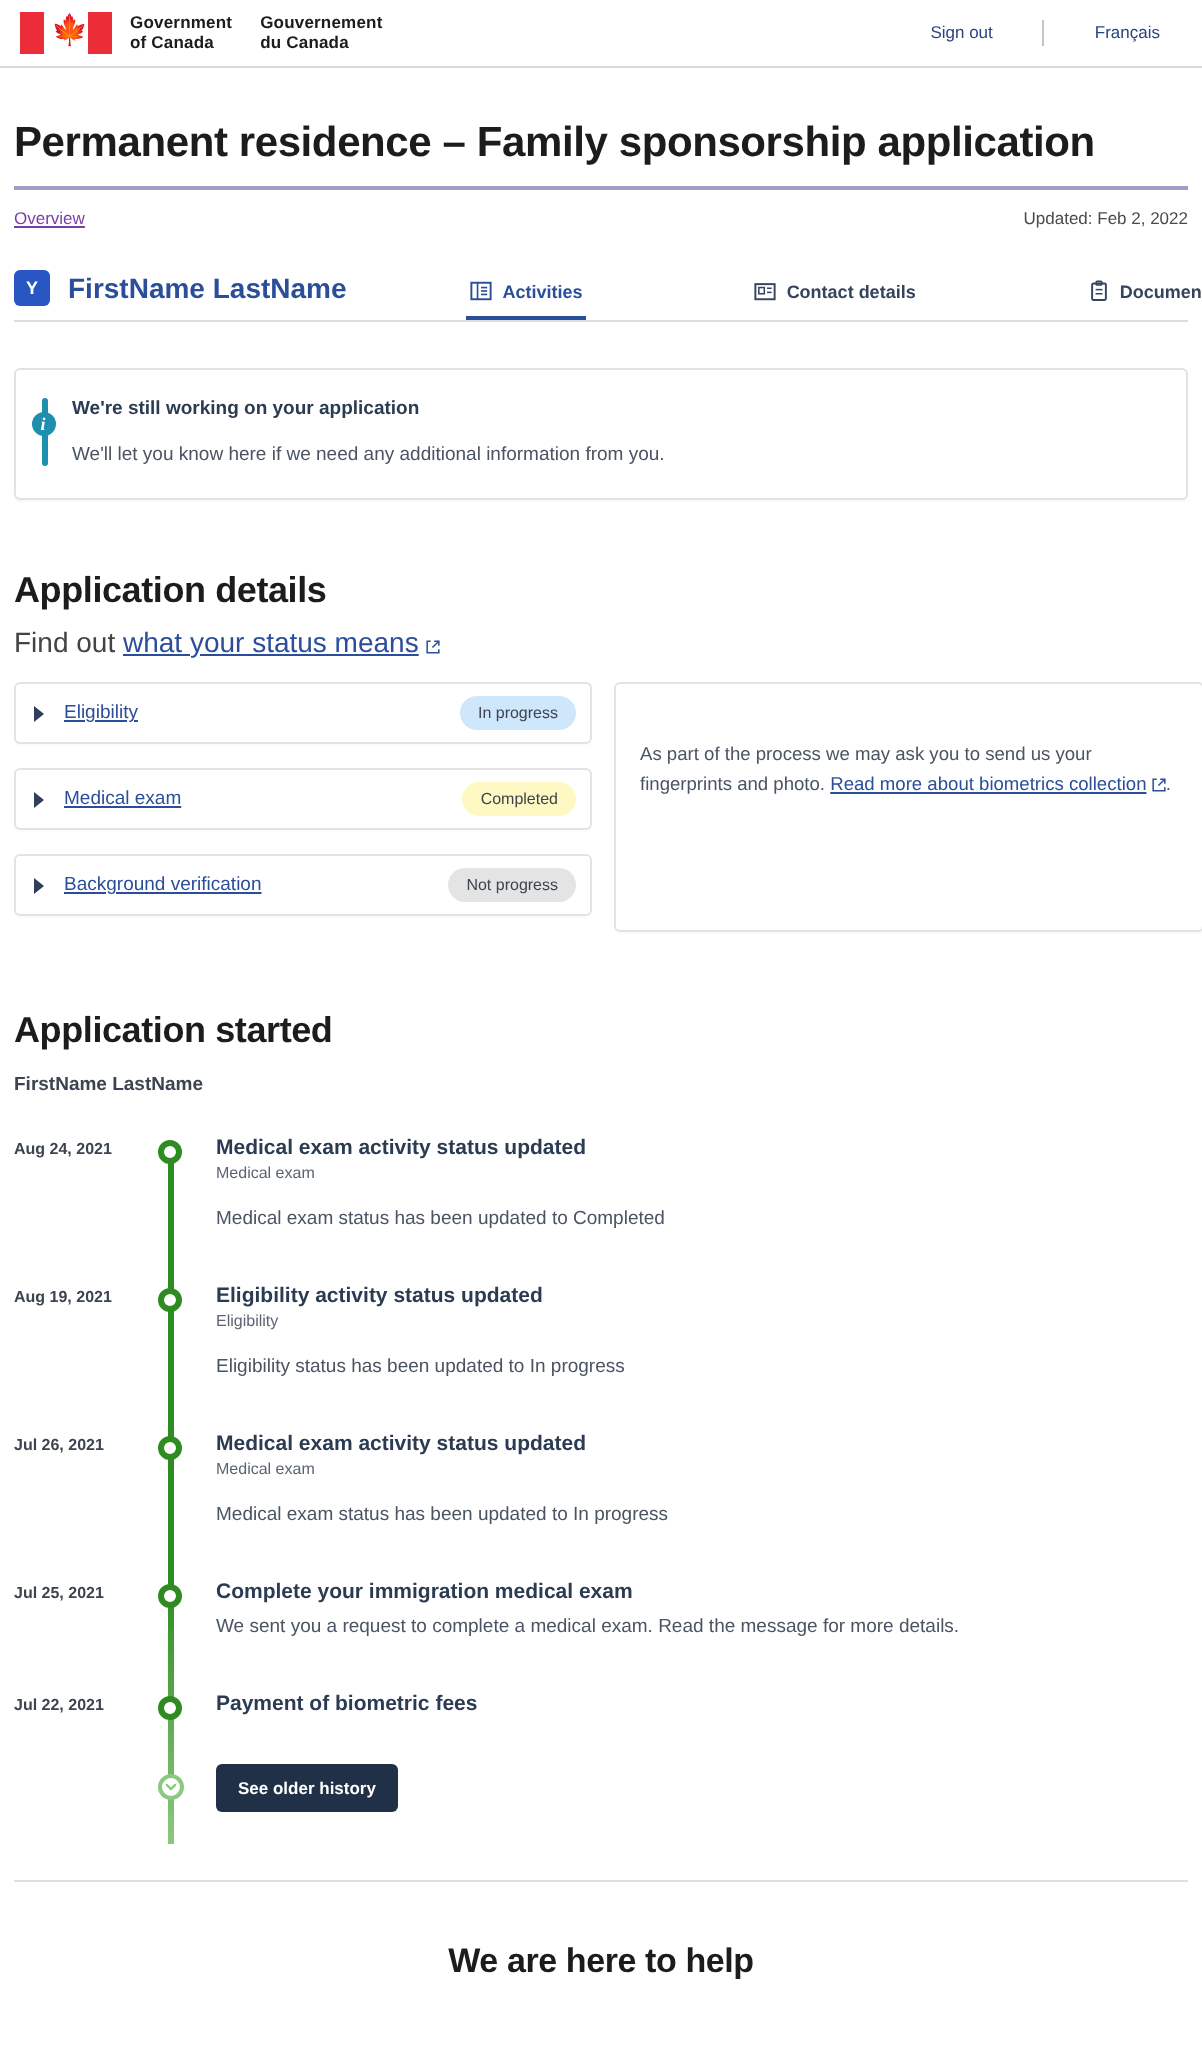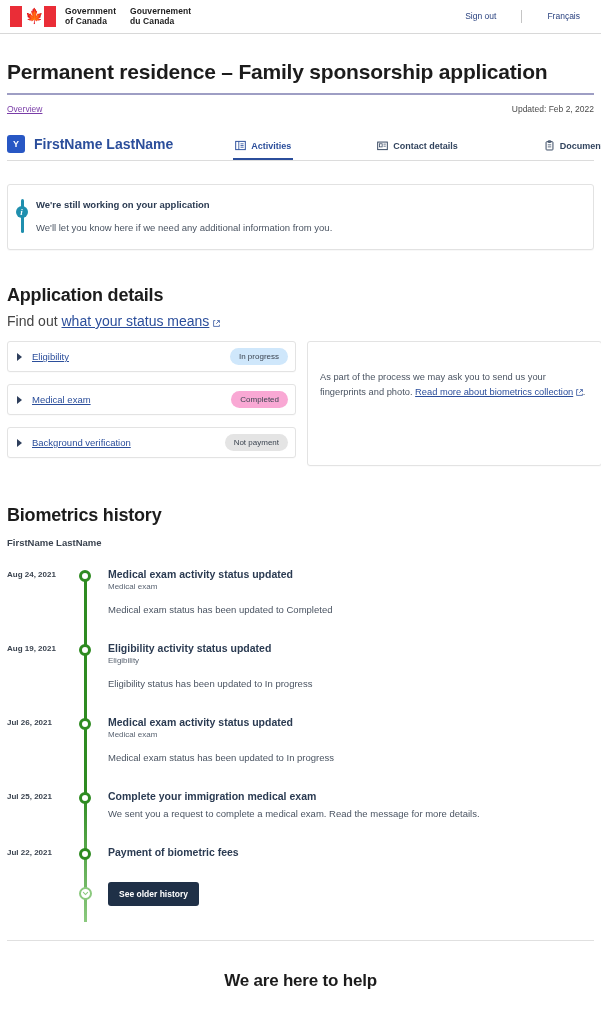--- a/index.html
+++ b/index.html
@@ -150,21 +150,21 @@
   }
   .badge {
     margin-left: auto;
     font-size: 8px;
     border-radius: 10px;
     padding: 4px 9px;
     white-space: nowrap;
     color: #3b4450;
   }
   .badge.progress  { background: #cfe7fb; }
-  .badge.completed { background: #f9a8d4; }
+  .badge.completed { background: #fef9c3; }
   .badge.notstarted{ background: #e4e4e4; }
   .badge.notreq    { background: #e4e4e4; }
 
   .bio-card {
     border: 1px solid #e3e3e3; border-radius: 3px; background: #fff;
     width: 295px; flex: 0 0 295px;
     min-height: 125px;
     padding: 11px 11px 14px 12px;
     box-shadow: 0 1px 1px rgba(0,0,0,.02);
   }
@@ -331,37 +331,37 @@
 
       <div class="detail-row">
         <span class="caret"></span>
         <span class="detail-label">Medical exam</span>
         <span class="badge completed">Completed</span>
       </div>
 
       <div class="detail-row">
         <span class="caret"></span>
         <span class="detail-label">Background verification</span>
-        <span class="badge notstarted">Not payment</span>
+        <span class="badge notstarted">Not progress</span>
       </div>
 
     </div>
 
     <div class="bio-card">
       <div class="bio-text">
         <span>As part of the process we may ask you to send us your fingerprints and photo. </span><a href="#">Read more about biometrics collection</a>&nbsp;<span><svg width="7" height="7" viewBox="0 0 12 12" style="vertical-align:-1px">
               <path d="M4 1H1v10h10V8" fill="none" stroke="#2b4e9b" stroke-width="1.3"></path>
               <path d="M7 1h4v4" fill="none" stroke="#2b4e9b" stroke-width="1.3"></path>
               <line x1="11" y1="1" x2="5.5" y2="6.5" stroke="#2b4e9b" stroke-width="1.3"></line>
             </svg></span><span>.</span>
       </div>
     </div>
   </div>
 
-  <h2 class="section-title">Biometrics history</h2>
+  <h2 class="section-title">Application started</h2>
   <div class="history-name">FirstName LastName</div>
 
   <div class="timeline">
     <div class="tl-line"></div>
 
     <div class="tl-item">
       <div class="tl-date">Aug 24, 2021</div>
       <div class="tl-dot"></div>
       <div class="tl-body">
         <div class="tl-title">Medical exam activity status updated</div>

